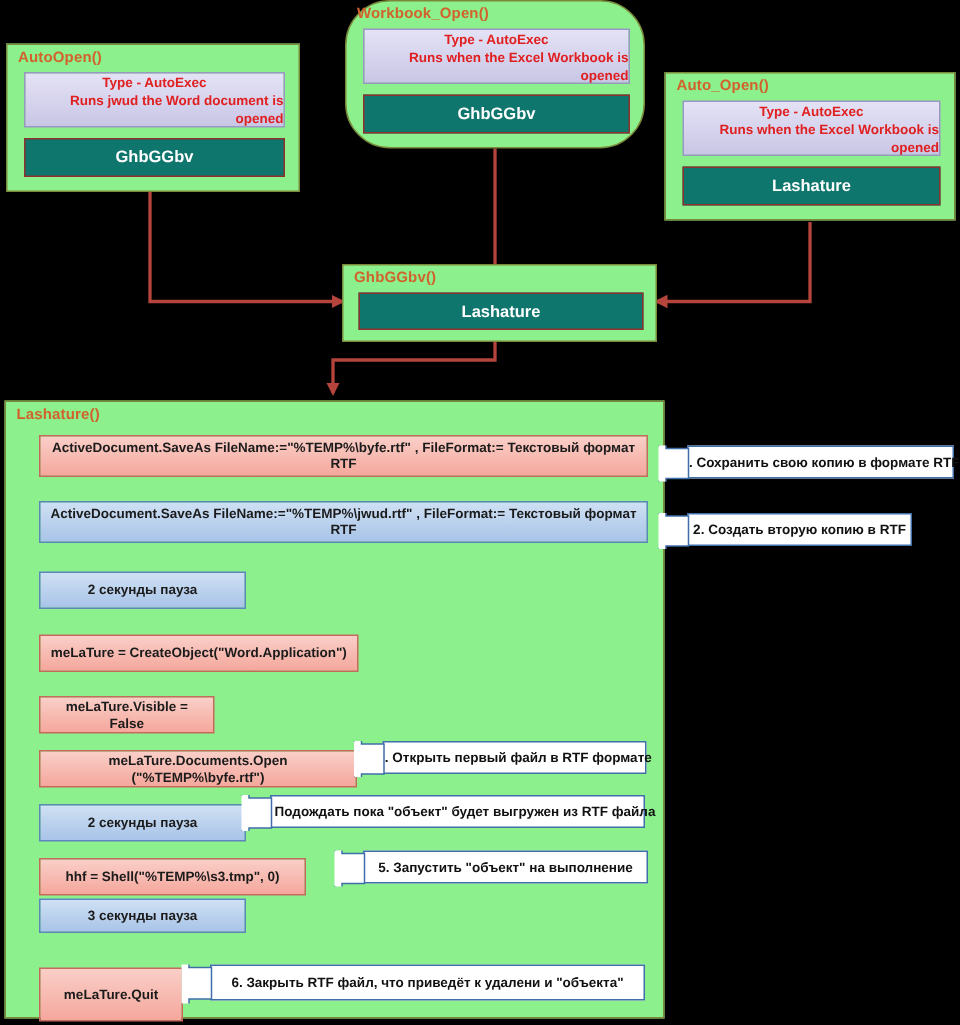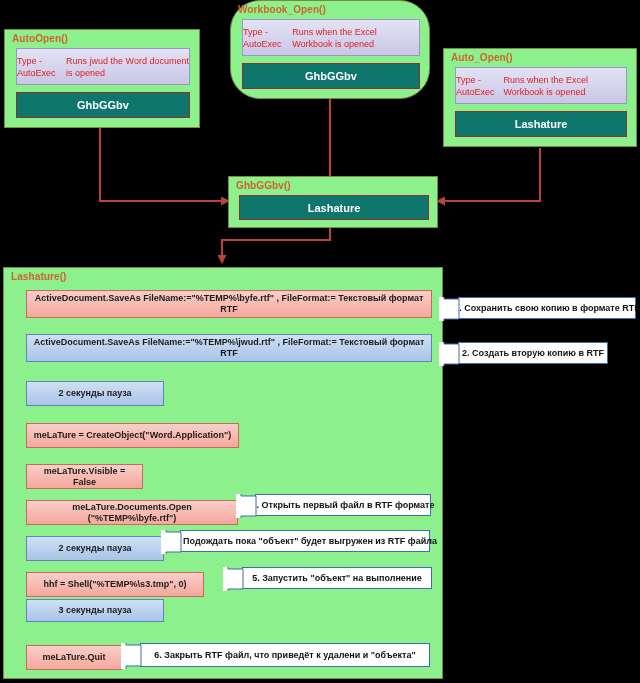--- a/index.html
+++ b/index.html
@@ -12,22 +12,22 @@
 
   
   .panel{position:absolute;background:#8cf08c;border:1px solid #7a8a3a;
          box-sizing:border-box;}
   .panel .plabel{position:absolute;left:7px;top:3px;color:#d2622c;
          font-size:10px;font-weight:bold;letter-spacing:.1px;white-space:nowrap;}
 
   
   .lilac{position:absolute;background:linear-gradient(180deg,#e4e2f5 0%,#c9c6e6 100%);
          border:1px solid #9a97c4;box-sizing:border-box;display:flex;
-         flex-direction:row;align-items:center;justify-content:center;
-         color:#e02020;font-size:9px;font-weight:normal;line-height:12px;text-align:left;}
+         flex-direction:column;align-items:center;justify-content:center;
+         color:#e02020;font-size:9px;font-weight:bold;line-height:12px;text-align:right;}
   .lilac span{display:block;}
 
   .dred{position:absolute;background:#0f766e;border:1px solid #8e322d;
         box-sizing:border-box;display:flex;align-items:center;justify-content:center;
         color:#fff;font-size:11px;font-weight:bold;}
 
   
   .step{position:absolute;box-sizing:border-box;display:flex;align-items:center;
         justify-content:center;font-size:9px;font-weight:bold;color:#1b1b1b;
         text-align:center;padding:0 6px;line-height:11px;}
@@ -112,21 +112,21 @@
     <div class="step pink" style="left:22px;top:196px;width:117px;height:25px;">meLaTure.Visible = False</div>
 
     <div class="step pink" style="left:22px;top:232px;width:212px;height:25px;">meLaTure.Documents.Open ("%TEMP%\byfe.rtf")</div>
 
     <div class="step blue" style="left:22px;top:268px;width:138px;height:25px;">2 секунды пауза</div>
 
     <div class="step pink" style="left:22px;top:304px;width:178px;height:25px;">hhf = Shell("%TEMP%\s3.tmp", 0)</div>
 
     <div class="step blue" style="left:22px;top:331px;width:138px;height:23px;">3 секунды пауза</div>
 
-    <div class="step pink" style="left:22px;top:377px;width:96px;height:25px;">meLaTure.Quit</div>
+    <div class="step pink" style="left:22px;top:377px;width:96px;height:36px;">meLaTure.Quit</div>
   </div>
 
   <div class="callout" style="left:458px;top:297px;width:178px;height:22px;">
     <svg class="tipsvg" width="21" height="24" viewBox="0 0 21 24">
       <path d="M20,1 L20,23 L20,17 L2,17 L2,23 L20,23" fill="none"></path>
       <path d="M20,2 L5,2 L5,-5 L-12,12 L5,29 L5,22 L20,22 Z" transform="translate(0,0)" fill="#ffffff" stroke="#3f6fa8" stroke-width="1"></path>
     </svg>
     <span>1. Сохранить свою копию в формате RTF</span>
   </div>
 

